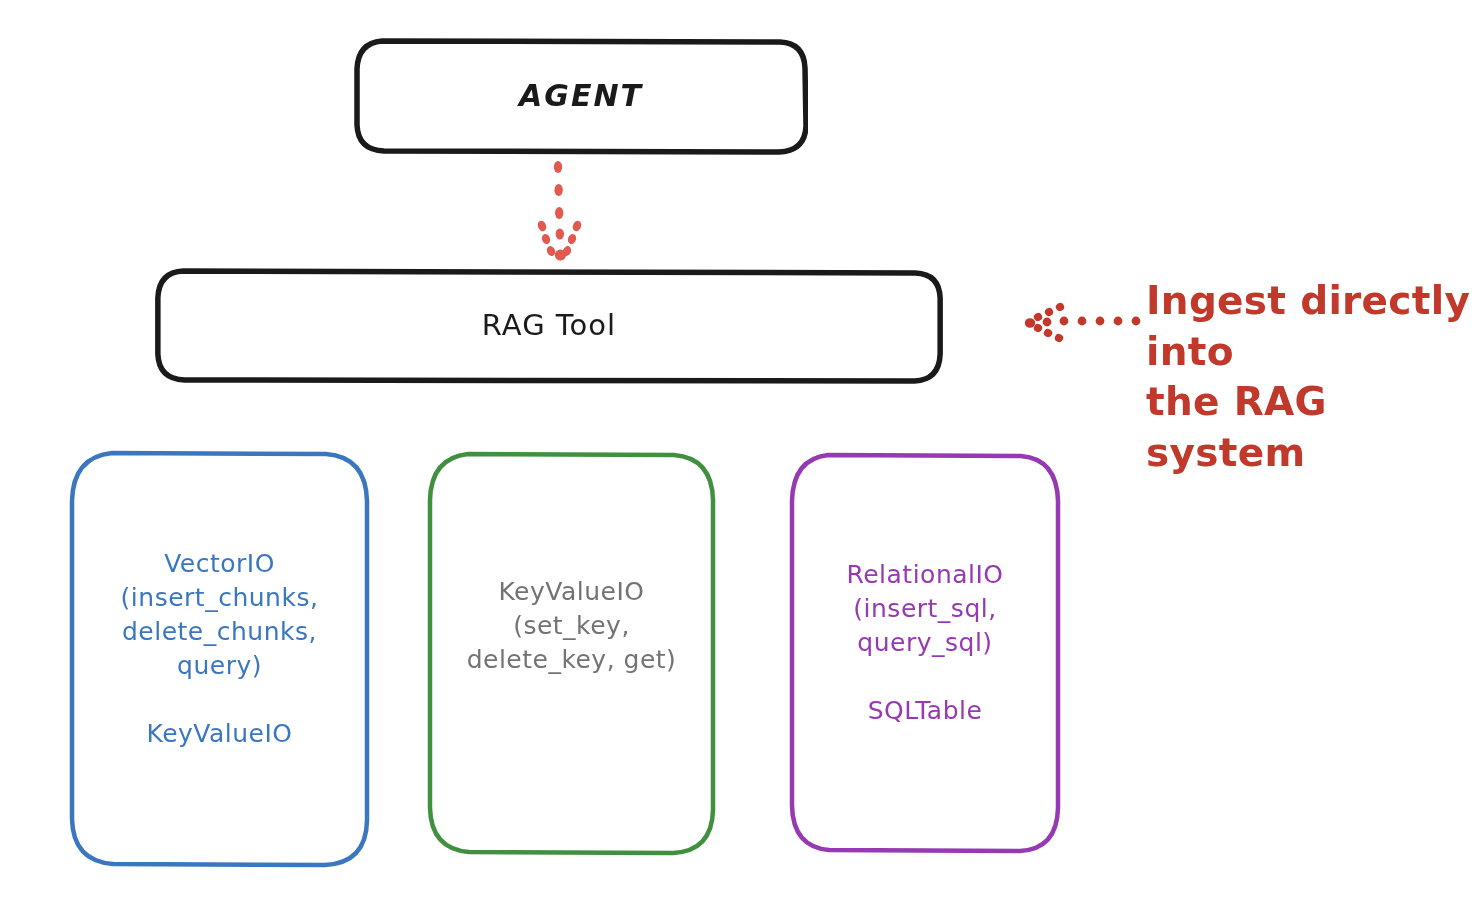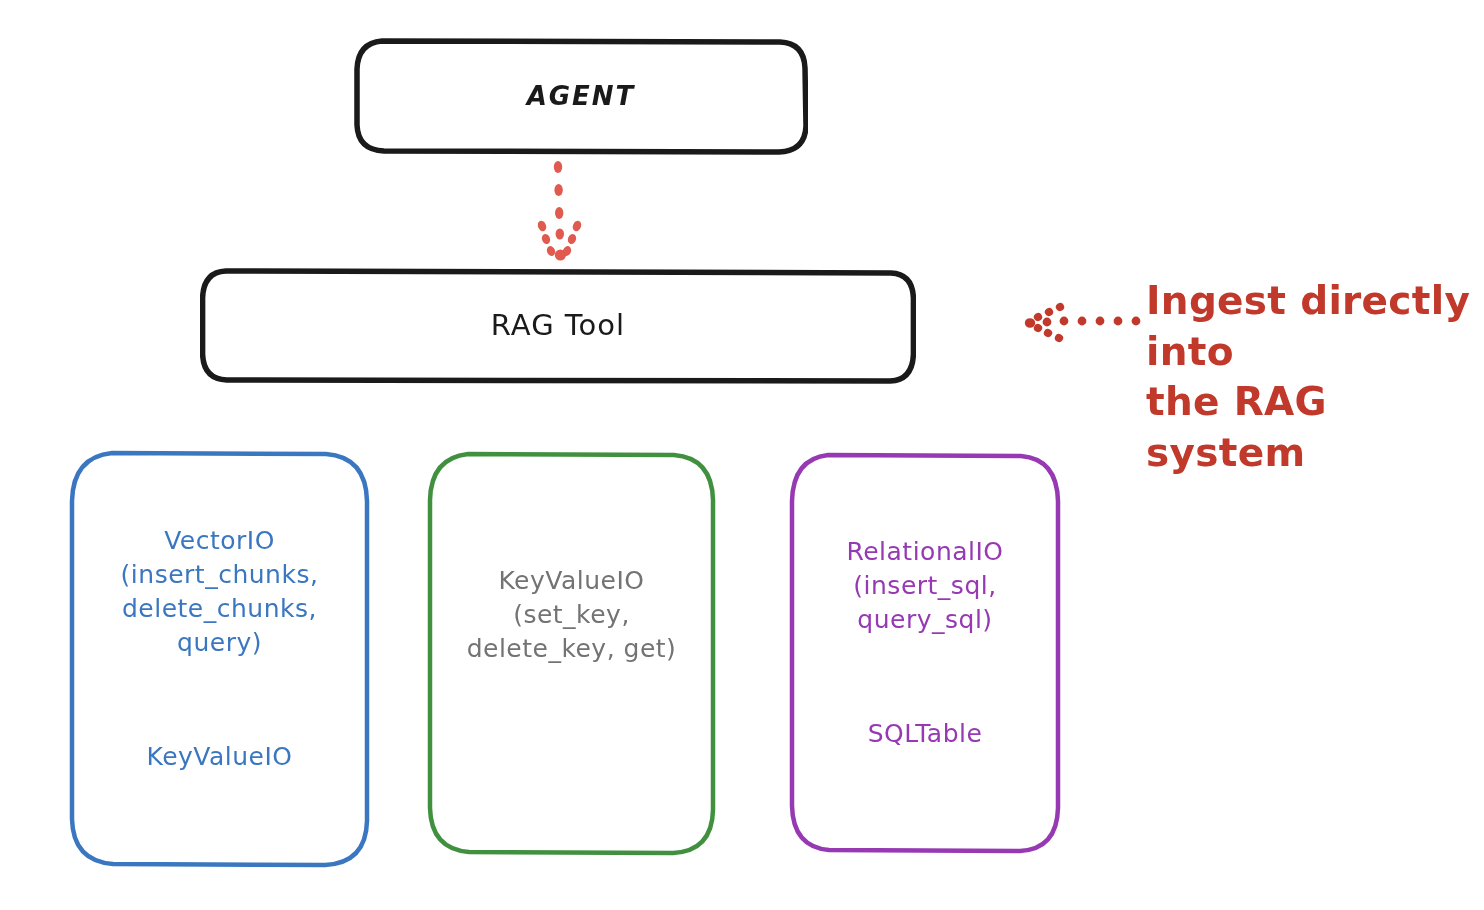--- a/index.html
+++ b/index.html
@@ -41,34 +41,33 @@
 
   
   #agent-box {
     left: 354px;
     top: 38px;
     width: 454px;
     height: 117px;
   }
   #agent-box .box-label {
     font-family: "DejaVu Sans", sans-serif;
-    font-size: 26px;
+    font-size: 30px;
     font-style: italic;
     font-weight: 600;
     color: #1a1a1a;
     letter-spacing: 2px;
   }
 
   
   #ragtool-box {
     left: 155px;
     top: 268px;
-    width: 716px;
+    width: 788px;
     height: 116px;
-    margin-left: 45px;
   }
   #ragtool-box .box-label {
     font-family: "DejaVu Sans", sans-serif;
     font-size: 29px;
     font-weight: 500;
     color: #1a1a1a;
     letter-spacing: 1px;
   }
 
   
@@ -108,21 +107,20 @@
     position: relative;
     z-index: 2;
     display: flex;
     flex-direction: column;
     align-items: center;
     justify-content: center;
     width: 100%;
     height: 100%;
     padding-bottom: 22px;
     box-sizing: border-box;
-    gap: 23px;
   }
   .leaf-spacer { height: 34px; }
 
   
   #annotation-arrow {
     position: absolute;
     left: 1018px;
     top: 296px;
     width: 124px;
     height: 50px;

